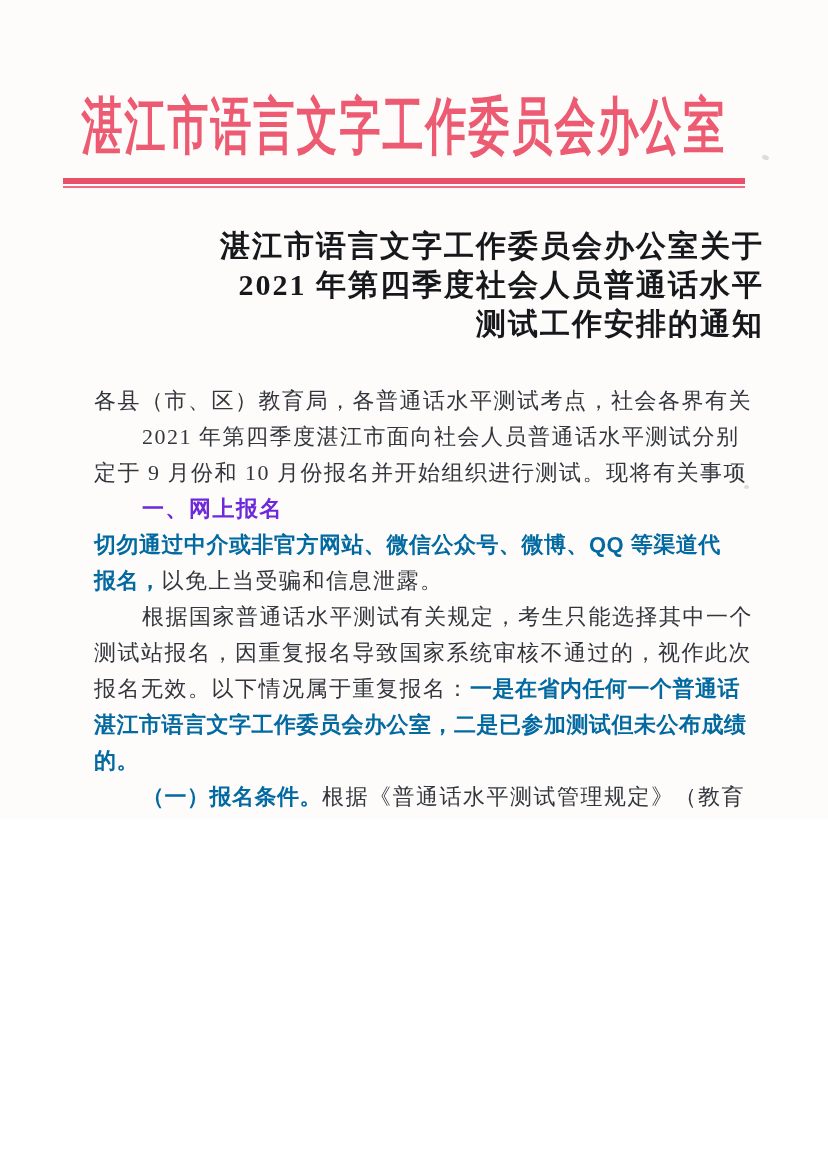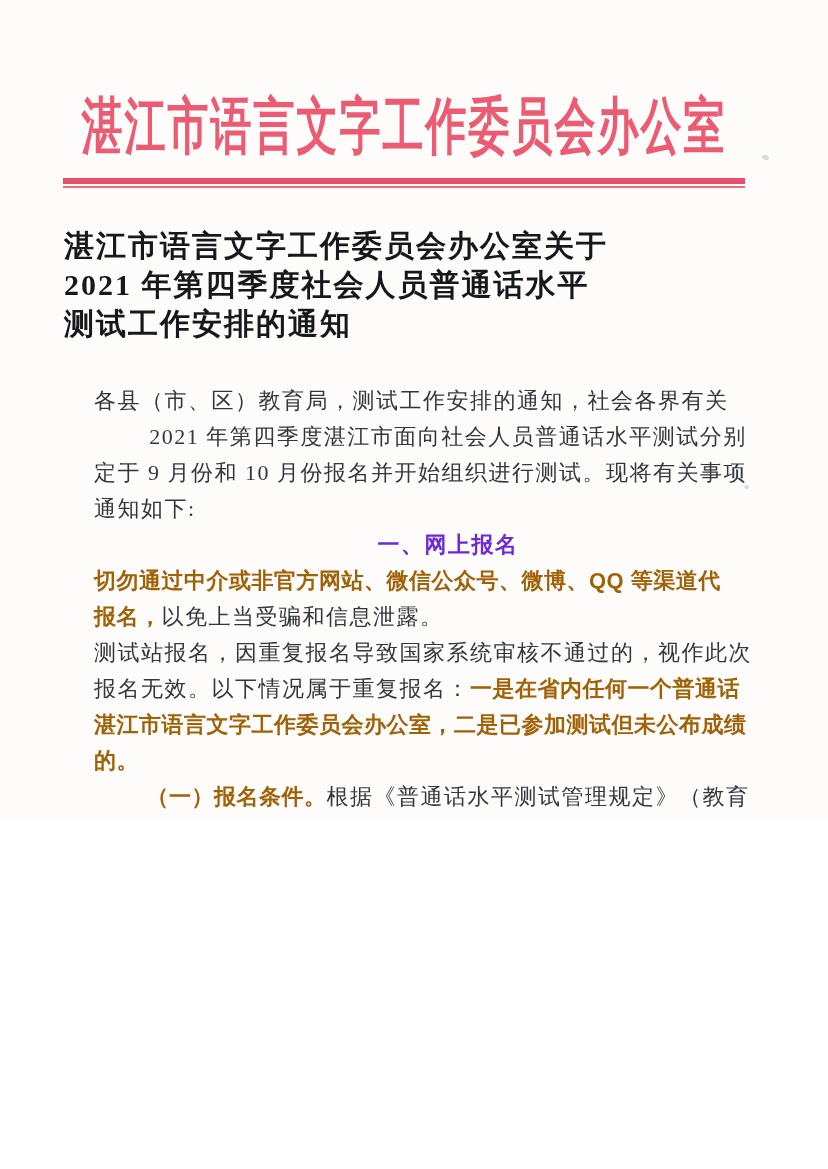--- a/index.html
+++ b/index.html
@@ -51,21 +51,21 @@
   }
   .rule-bottom .thin  { height: 2px; background: #ee6d82; }
   .rule-bottom .gap   { height: 2px; background: #fdfcfa; }
   .rule-bottom .thick { height: 6px; background: #e9516a; }
   
   .doc-title {
     position: absolute;
     top: 226px;
     left: 64px;
     width: 700px;
-    text-align: left;
+    text-align: right;
     color: #17181c;
     font-weight: bold;
     font-size: 30px;
     line-height: 39px;
     letter-spacing: 2px;
     white-space: nowrap;
   }
   
   .doc-body {
     position: absolute;
@@ -74,25 +74,25 @@
     width: 660px;
     font-size: 22px;
     color: #33363d;
     letter-spacing: 1.5px;
   }
   .ln {
     height: 36px;
     line-height: 36px;
     white-space: nowrap;
   }
-  .ind { padding-left: 48px; text-align: center; }
+  .ind { padding-left: 48px; }
   .b {
     font-family: "Liberation Sans", sans-serif;
     font-weight: bold;
-    color: #a16207;
+    color: #0369a1;
     letter-spacing: 0.5px;
   }
   .hd {
     font-family: "Liberation Sans", sans-serif;
     font-weight: bold;
     color: #6d28d9;
   }
   
   .speck {
     position: absolute;
@@ -119,39 +119,39 @@
   </div>
 
   <div class="doc-title">
     <div>湛江市语言文字工作委员会办公室关于</div>
     <div>2021 年第四季度社会人员普通话水平</div>
     <div>测试工作安排的通知</div>
   </div>
 
   <div class="doc-body">
     <div class="ln">
-      <span>各县（市、区）教育局，测试工作安排的通知，社会各界有关</span>
+      <span>各县（市、区）教育局，各普通话水平测试考点，社会各界有关</span>
     </div>
     <div class="ln ind">
       <span>2021 年第四季度湛江市面向社会人员普通话水平测试分别</span>
     </div>
     <div class="ln">
       <span>定于 9 月份和 10 月份报名并开始组织进行测试。现将有关事项</span>
-    </div>
-    <div class="ln">
-      <span>通知如下:</span>
     </div>
     <div class="ln ind">
       <span class="hd">一、网上报名</span>
     </div>
     <div class="ln">
       <span class="b">切勿通过中介或非官方网站、微信公众号、微博、QQ 等渠道代</span>
     </div>
     <div class="ln">
       <span class="b">报名，</span><span>以免上当受骗和信息泄露。</span>
+    </div>
+    <div class="ln ind">
+      <span>根据国家普通话水平测试有关规定，考生只能选择其中一个</span>
     </div>
     <div class="ln">
       <span>测试站报名，因重复报名导致国家系统审核不通过的，视作此次</span>
     </div>
     <div class="ln">
       <span>报名无效。以下情况属于重复报名：</span><span class="b">一是在省内任何一个普通话</span>
     </div>
     <div class="ln">
       <span class="b">湛江市语言文字工作委员会办公室，二是已参加测试但未公布成绩</span>
     </div>

